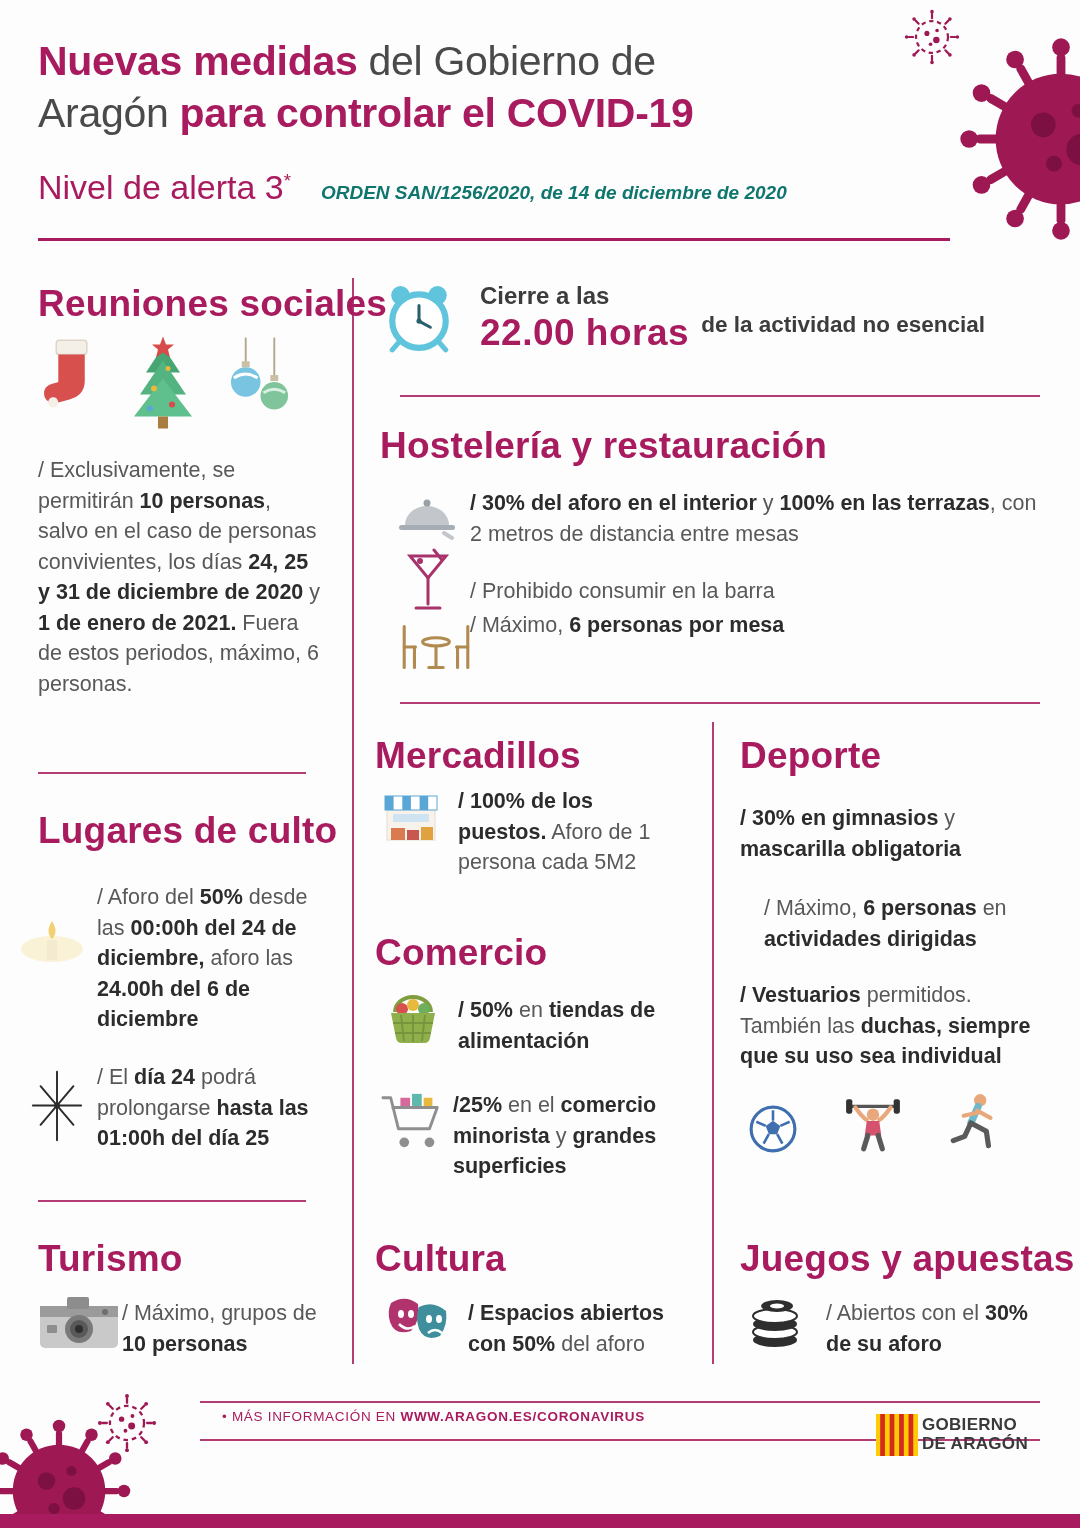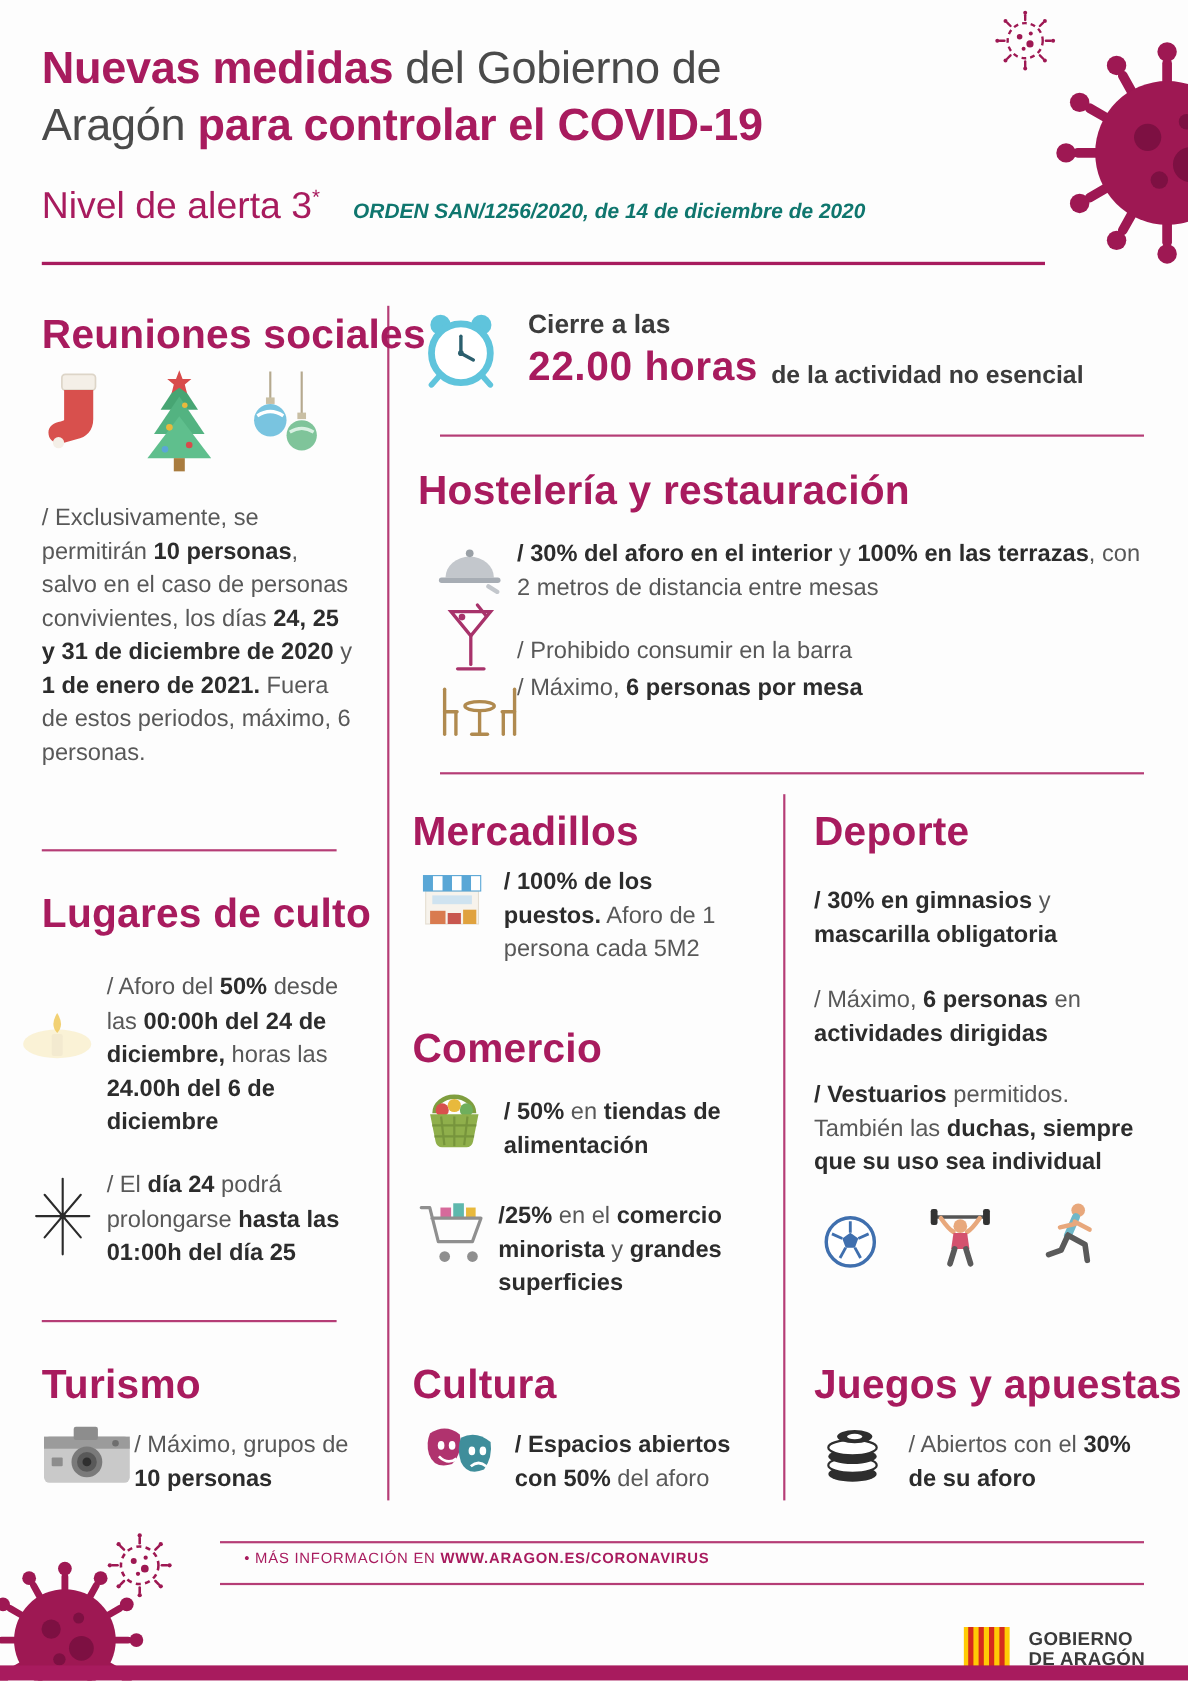--- a/index.html
+++ b/index.html
@@ -27,37 +27,37 @@
   }
   .body-text { position:absolute; font-size:21.5px; line-height:1.42; color:#585858; }
   .rule { position:absolute; background:var(--accent,#a81b5e); }
   .rule.thin { opacity:0.85; }
 
   .icon { position:absolute; display:block; }
   .icon svg { width:100%; height:100%; display:block; }
 
   .closure { position:absolute; left:480px; top:282px; }
   .closure-intro { font-size:24px; font-weight:700; color:#3c3c3c; }
-  .closure-line2 { margin-top:2px; display:flex; align-items:flex-end; }
+  .closure-line2 { margin-top:2px; display:flex; align-items:flex-start; }
   .closure-time { font-size:37px; font-weight:800; color:var(--accent,#a81b5e); letter-spacing:0.5px; }
   .closure-suffix { font-size:22.5px; font-weight:700; color:#3c3c3c; margin-left:12px; }
 
   .sport-icons { position:absolute; left:748px; top:1092px; display:flex; align-items:flex-end; gap:46px; }
   .sport-icons .sicon { position:static; }
 
   .xmas-icons { position:absolute; left:42px; top:336px; display:flex; align-items:flex-start; gap:26px; }
   .xmas-icons .xicon { position:static; }
 
   .foot-info {
     position:absolute; left:222px; top:1409px; font-size:13.5px;
     letter-spacing:0.7px; color:var(--accent,#a81b5e); font-weight:400;
   }
   .foot-info .b { color:var(--accent,#a81b5e); }
 
-  .logo { position:absolute; left:876px; top:1479px; display:flex; align-items:center; gap:17px; }
+  .logo { position:absolute; left:876px; top:1414px; display:flex; align-items:center; gap:4px; }
   .logo-flag { width:42px; height:42px; }
   .logo-flag svg { width:100%; height:100%; display:block; }
   .logo-text { font-size:17px; font-weight:800; color:#3a3a3a; line-height:1.1; letter-spacing:0.3px; }
 
   .bottom-bar { position:absolute; left:0; top:1514px; width:1080px; height:14px; background:var(--accent,#a81b5e); }
   .virus { position:absolute; }
   .virus svg { width:100%; height:100%; display:block; }
 </style>
 </head>
 <body>
@@ -209,21 +209,21 @@
   <p class="body-text" style="left:38px;top:455px;width:288px"><span class="">/ Exclusivamente, se permitirán </span><span class="b">10 personas</span><span class="">, salvo en el caso de personas convivientes, los días </span><span class="b">24, 25 y 31 de diciembre de 2020</span><span class=""> y </span><span class="b">1 de enero de 2021.</span><span class=""> Fuera de estos periodos, máximo, 6 personas.</span></p>
 
   <h2 class="heading" style="left:38px;top:810px">Lugares de culto</h2>
   <span class="icon" style="left:14px;top:905px;width:76px;height:70px">
     <svg viewBox="0 0 70 70">
       <ellipse cx="35" cy="44" rx="31" ry="13" fill="#f7e8b0" opacity="0.5"></ellipse>
       <path d="M35 16 q7 11 0 18 q-7 -7 0 -18" fill="#f0c95c" opacity="0.85"></path>
       <rect x="30" y="35" width="10" height="20" rx="2" fill="#f3ead0"></rect>
     </svg>
   </span>
-  <p class="body-text" style="left:97px;top:882px;width:240px"><span class="">/ Aforo del </span><span class="b">50%</span><span class=""> desde las </span><span class="b">00:00h del 24 de diciembre,</span><span class=""> horas las </span><span class="b">24.00h del 6 de diciembre</span></p>
+  <p class="body-text" style="left:97px;top:882px;width:240px"><span class="">/ Aforo del </span><span class="b">50%</span><span class=""> desde las </span><span class="b">00:00h del 24 de diciembre,</span><span class=""> aforo las </span><span class="b">24.00h del 6 de diciembre</span></p>
   <span class="icon" style="left:28px;top:1066px;width:58px;height:80px">
     <svg viewBox="0 0 60 75">
       <g stroke="#2b2b2b" stroke-width="2" stroke-linecap="round">
         <line x1="30" y1="2" x2="30" y2="73"></line>
           <line x1="5" y1="37" x2="55" y2="37"></line>
         <line x1="13" y1="17" x2="47" y2="57"></line>
           <line x1="47" y1="17" x2="13" y2="57"></line>
       </g>
       <circle cx="30" cy="37" r="3" fill="#2b2b2b"></circle>
     </svg>
@@ -362,21 +362,21 @@
       <path d="M36 14 q14 -7 27 4 q2 14 -6 25 q-15 6 -21 -7 q-4 -12 0 -22" fill="#3f8e9b"></path>
       <ellipse cx="46" cy="26" rx="3" ry="4" fill="#ffffff"></ellipse>
         <ellipse cx="56" cy="26" rx="3" ry="4" fill="#ffffff"></ellipse>
       <path d="M45 40 q7 -6 14 0" stroke="#ffffff" stroke-width="2.5" fill="none"></path>
     </svg>
   </span>
   <p class="body-text" style="left:468px;top:1298px;width:220px"><span class="b">/ </span><span class="b">Espacios abiertos con 50%</span><span class=""> del aforo</span></p>
 
   <h2 class="heading" style="left:740px;top:735px">Deporte</h2>
   <p class="body-text" style="left:740px;top:803px;width:298px"><span class="b">/ </span><span class="b">30% en gimnasios</span><span class=""> y </span><span class="b">mascarilla obligatoria</span></p>
-  <p class="body-text" style="left:740px;top:893px;width:298px"><span class="">/ Máximo, </span><span class="b">6 personas</span><span class=""> en </span><span class="b">actividades dirigidas</span></p>
+  <p class="body-text" style="left:764px;top:893px;width:298px"><span class="">/ Máximo, </span><span class="b">6 personas</span><span class=""> en </span><span class="b">actividades dirigidas</span></p>
   <p class="body-text" style="left:740px;top:980px;width:302px"><span class="b">/ </span><span class="b">Vestuarios</span><span class=""> permitidos. También las </span><span class="b">duchas, siempre que su uso sea individual</span></p>
   <div class="sport-icons">
     <span class="icon sicon" style="width:50px;height:50px">
       <svg viewBox="0 0 48 48">
         <circle cx="24" cy="24" r="21" fill="#ffffff" stroke="#3f6fae" stroke-width="3"></circle>
         <polygon points="24,16 31,21 28,29 20,29 17,21" fill="#3f6fae"></polygon>
         <g stroke="#3f6fae" stroke-width="2.5">
           <line x1="24" y1="16" x2="24" y2="6"></line>
             <line x1="31" y1="21" x2="40" y2="17"></line>
           <line x1="28" y1="29" x2="33" y2="38"></line>

